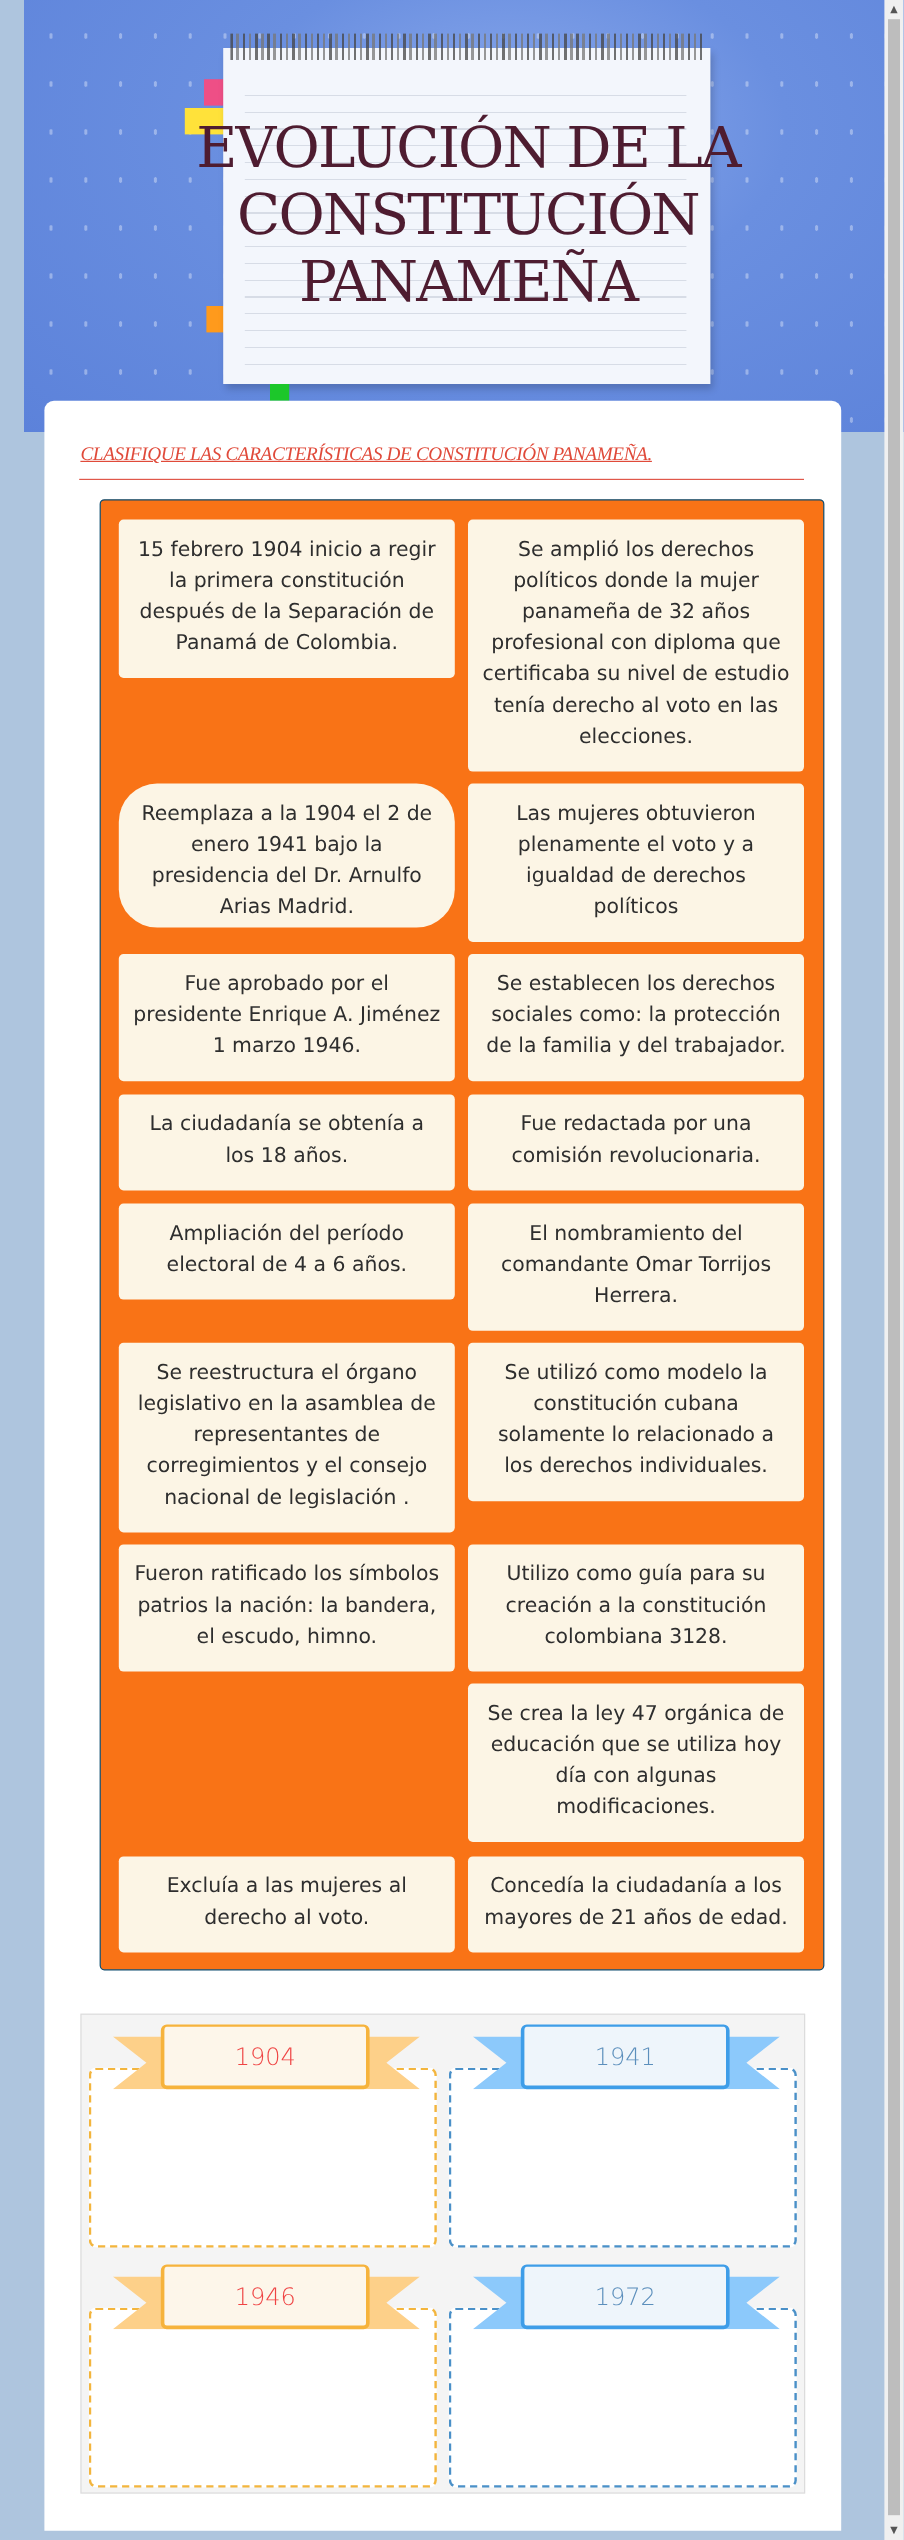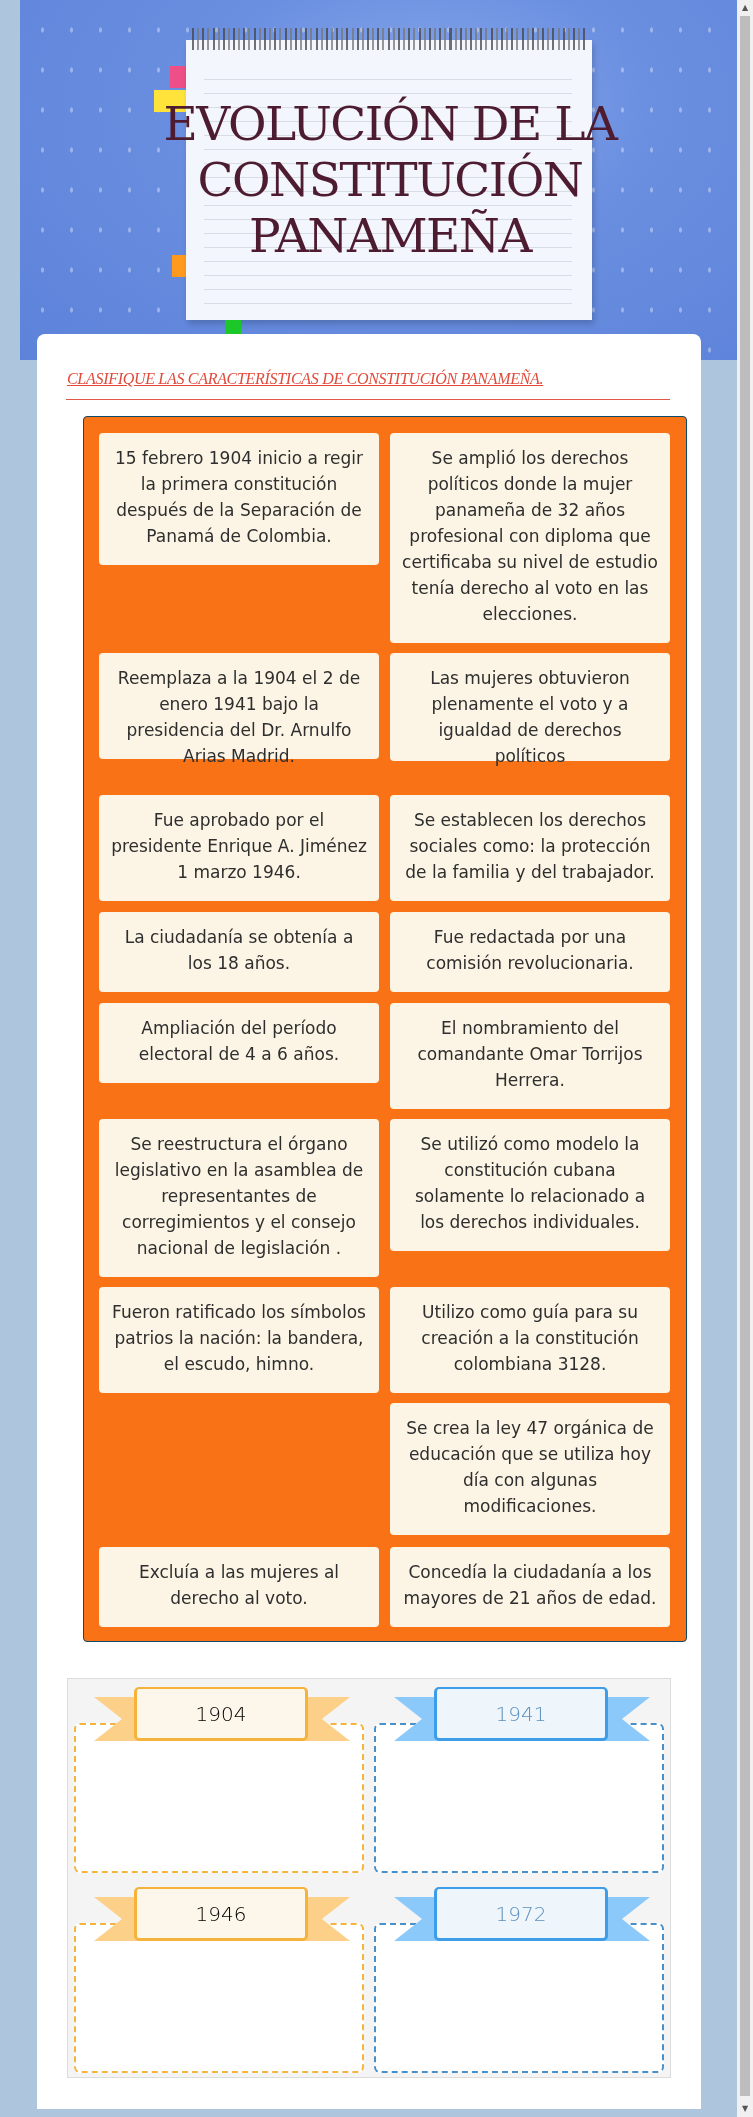--- a/index.html
+++ b/index.html
@@ -88,21 +88,21 @@
   }
   .zone.orange { border: 2px dashed #f3b53d; }
   .zone.blue { border: 2px dashed #4a90c8; }
   .ribbon { position: absolute; width: 256px; height: 70px; }
   .ribbon .wing { position: absolute; top: 10px; width: 60px; height: 44px; }
   .ribbon .label {
     position: absolute; left: 40px; top: 0; width: 174px; height: 54px;
     border-radius: 5px; text-align: center;
     font-size: 20px; line-height: 50px; font-weight: 300;
   }
-  .ribbon.orange .label { background: #fdf6ea; border: 3px solid #f6b33c; border-top-width: 2px; color: #000000; }
+  .ribbon.orange .label { background: #fdf6ea; border: 3px solid #f6b33c; border-top-width: 2px; color: #ef4444; }
   .ribbon.blue .label { background: #eef5fb; border: 3px solid #3e9de8; border-top-width: 2px; color: #5c8fbc; }
   .scrollbar {
     position: absolute; right: 0; top: 0; width: 16px; height: 2117px; background: #f0f0f0;
   }
   .scroll-thumb {
     position: absolute; left: 3px; top: 16px; width: 10px; height: 2080px; background: #bdbdbd;
   }
   .scroll-arrow { position: absolute; left: 0; width: 16px; height: 16px; font-size: 8px; color: #555; text-align: center; line-height: 16px; }
 </style>
 </head>
@@ -127,22 +127,22 @@
 
 <div class="card">
   <div class="instruction">CLASIFIQUE LAS CARACTERÍSTICAS  DE CONSTITUCIÓN PANAMEÑA.</div>
   <div class="instruction-rule"></div>
 
   <div class="items-box">
 
     <div class="item" style="left:15px;top:16px;height:132px;">15 febrero 1904 inicio a regir la primera constitución después de la Separación de Panamá de Colombia.</div>
     <div class="item" style="left:306px;top:16px;height:210px;">Se amplió los derechos políticos donde la mujer panameña de 32 años profesional con diploma que certificaba su nivel de estudio tenía derecho al voto en las elecciones.</div>
 
-    <div class="item" style="left:15px;top:236px;height:106px;">Reemplaza a la 1904 el 2 de enero 1941 bajo la presidencia del Dr. Arnulfo Arias Madrid.</div>
-    <div class="item" style="left:306px;top:236px;height:108px;">Las mujeres obtuvieron plenamente el voto y a igualdad de derechos políticos</div>
+    <div class="item" style="left:15px;top:236px;height:120px;border-radius:32px;">Reemplaza a la 1904 el 2 de enero 1941 bajo la presidencia del Dr. Arnulfo Arias Madrid.</div>
+    <div class="item" style="left:306px;top:236px;height:132px;">Las mujeres obtuvieron plenamente el voto y a igualdad de derechos políticos</div>
 
     <div class="item" style="left:15px;top:378px;height:106px;">Fue aprobado por el presidente Enrique A. Jiménez 1 marzo 1946.</div>
     <div class="item" style="left:306px;top:378px;height:106px;">Se establecen los derechos sociales como: la protección de la familia y del trabajador.</div>
 
     <div class="item" style="left:15px;top:495px;height:80px;text-align:center;">La ciudadanía se obtenía a los 18 años.</div>
     <div class="item" style="left:306px;top:495px;height:80px;">Fue redactada por una comisión revolucionaria.</div>
 
     <div class="item" style="left:15px;top:586px;height:80px;">Ampliación del período electoral de 4 a 6 años.</div>
     <div class="item" style="left:306px;top:586px;height:106px;">El nombramiento del comandante Omar Torrijos Herrera.</div>
 

